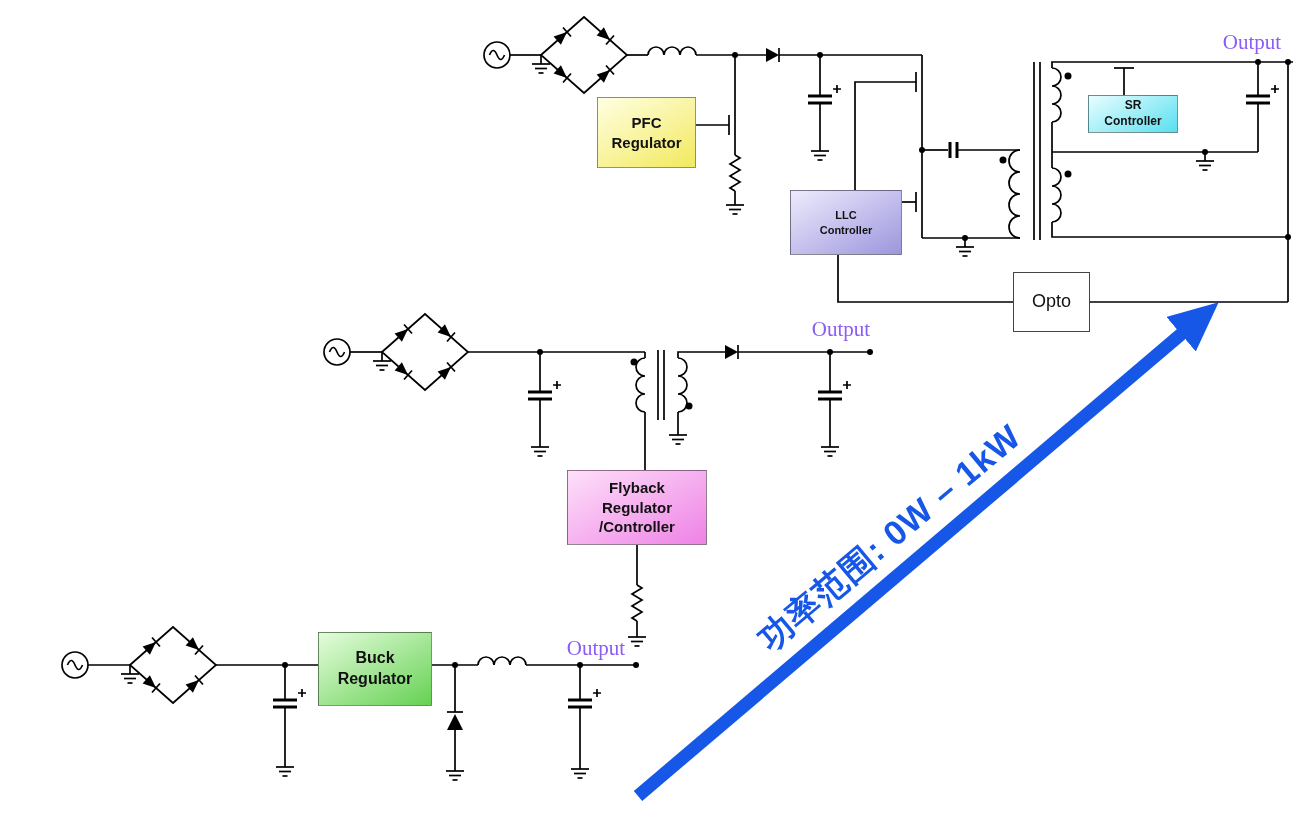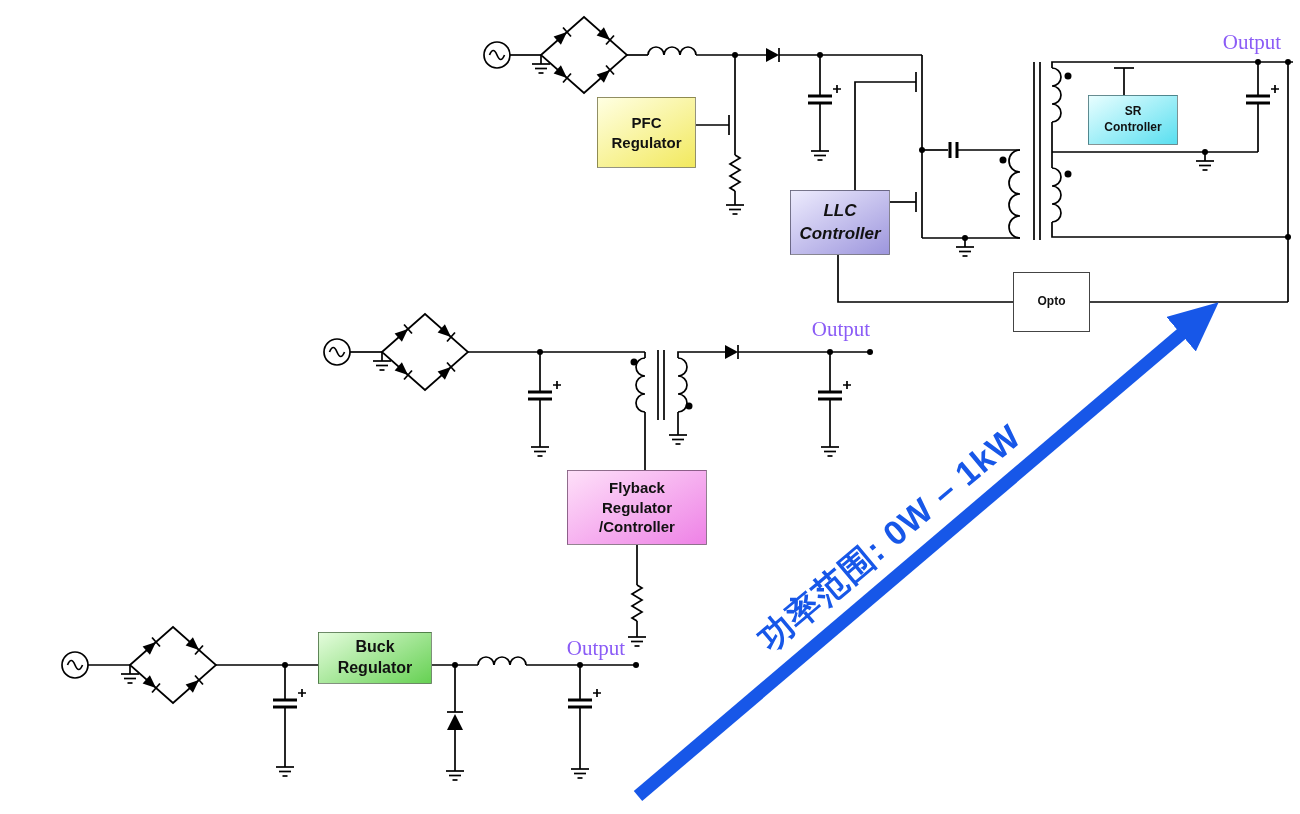--- a/index.html
+++ b/index.html
@@ -12,31 +12,31 @@
   svg .plate{stroke:#000;stroke-width:3;fill:none;}
   svg .f{fill:#000;stroke:none;}
   .blk{
     position:absolute;display:flex;align-items:center;justify-content:center;
     border:1px solid rgba(60,60,60,.55);box-sizing:border-box;
   }
   .blk span{display:block;width:100%;text-align:center;white-space:pre-line;
     font-weight:bold;line-height:1.3;color:#111;}
   .pfc{left:597px;top:97px;width:99px;height:71px;
     background:linear-gradient(150deg,#ffffe2 0%,#f2e95e 100%);font-size:15px;}
-  .llc{left:790px;top:190px;width:100px;height:65px;
-    background:linear-gradient(150deg,#edebfd 0%,#9d96dd 100%);font-size:17px;font-style:italic;}
-  .sr{left:1088px;top:95px;width:90px;height:50px;
+  .llc{left:790px;top:190px;width:112px;height:65px;
+    background:linear-gradient(150deg,#edebfd 0%,#9d96dd 100%);font-size:11px;}
+  .sr{left:1088px;top:95px;width:90px;height:38px;
     background:linear-gradient(150deg,#e8feff 0%,#59dff0 100%);font-size:12px;justify-content:flex-end;}
   .flyback{left:567px;top:470px;width:140px;height:75px;
     background:linear-gradient(150deg,#fee0f9 0%,#ee82e6 100%);font-size:15px;}
-  .buck{left:318px;top:632px;width:114px;height:52px;
+  .buck{left:318px;top:632px;width:114px;height:74px;
     background:linear-gradient(150deg,#e4fcdc 0%,#66d153 100%);font-size:16px;}
   .opto{left:1013px;top:272px;width:77px;height:60px;background:#ffffff;
     border:1.5px solid #444;}
-  .opto span{font-weight:bold;font-size:12px;}
+  .opto span{font-weight:normal;font-size:18px;}
   .outlabel{
     position:absolute;transform:translate(-50%,-50%);
     font-family:"Liberation Serif",serif;font-size:21px;color:#8b5cf6;white-space:nowrap;
   }
   .arrow-text{
     position:absolute;left:890px;top:538px;
     transform:translate(-50%,-50%) rotate(-40deg);
     color:#1757e8;font-weight:bold;font-size:34px;white-space:nowrap;
     letter-spacing:1px;
   }

